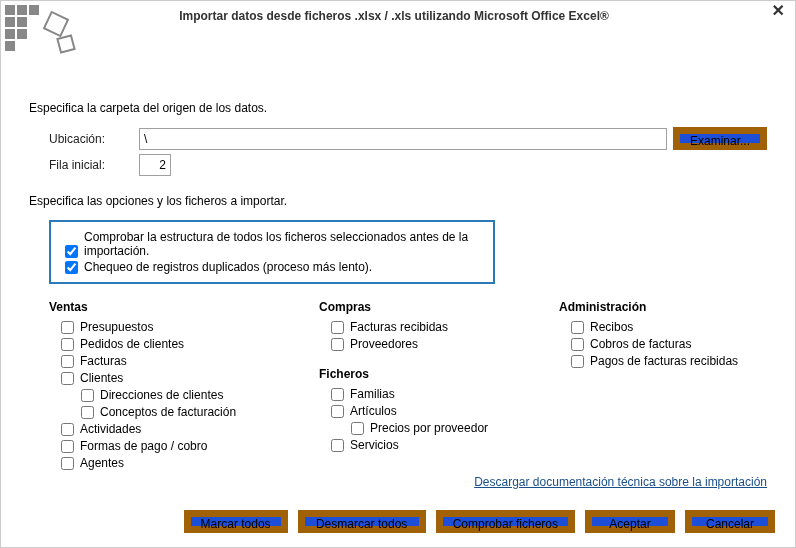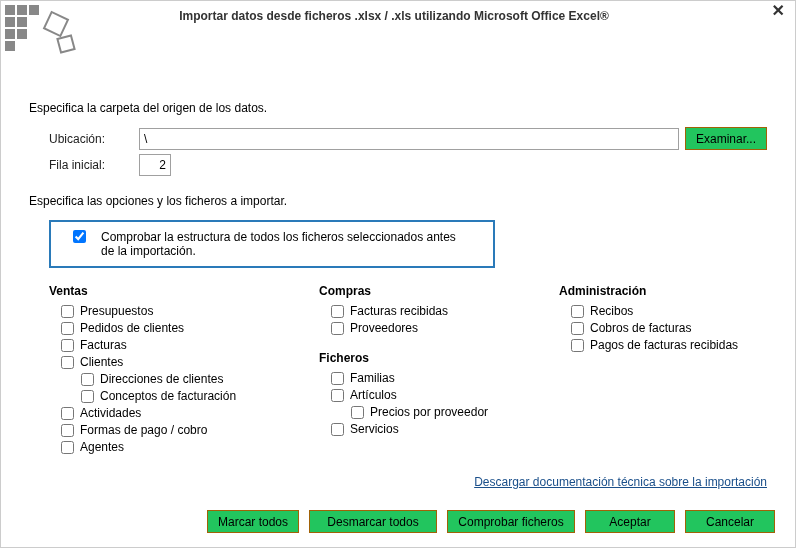--- a/index.html
+++ b/index.html
@@ -73,40 +73,39 @@
     border: 1px solid #a0a0a0;
     padding: 0 4px;
     font-family: inherit;
     font-size: 12px;
     background: #fff;
   }
   .row input.location { flex: 1; }
   .row input.startrow { width: 32px; text-align: right; }
   .btn {
     height: 23px;
-    border: 1px solid #a16207;
-    background: #22c55e;
+    border: 7px solid #a16207;
+    background: #1d4ed8;
     font-family: inherit;
     font-size: 12px;
     padding: 0 10px;
     cursor: pointer;
     color: #000;
   }
   .browse { margin-left: 6px; min-width: 80px; }
   .options-box {
     border: 2px solid #2a7ab9;
     padding: 6px 10px 6px 10px;
     margin: 10px 0 14px 20px;
     width: 446px;
   }
   .chk {
     display: flex;
-    align-items: flex-start;
-    margin: 2px 12px;
-    gap: 9px;
+    align-items: flex-end;
+    margin: 2px 4px;
   }
   .chk input[type=checkbox] {
     margin: 0 6px 0 0;
     width: 13px;
     height: 13px;
   }
   .cols {
     display: flex;
     margin-left: 20px;
     gap: 10px;
@@ -192,20 +191,24 @@
       <input type="text" class="startrow" value="2" style="">
     </div>
 
     <div class="section-label" style="margin-top:18px">Especifica las opciones y los ficheros a importar.</div>
 
     <div class="options-box">
       <div class="chk">
         <input type="checkbox" checked="" style="">
         <span>Comprobar la estructura de todos los ficheros seleccionados antes de la importación.</span>
       </div>
+      <div class="chk">
+        <input type="checkbox" checked="" style="">
+        <span>Chequeo de registros duplicados (proceso más lento).</span>
+      </div>
     </div>
 
     <div class="cols">
 
       <div class="col c1">
         <div class="grouptitle">Ventas</div>
         <div class="item">
           <input type="checkbox" style="">
           <span>Presupuestos</span>
         </div>

